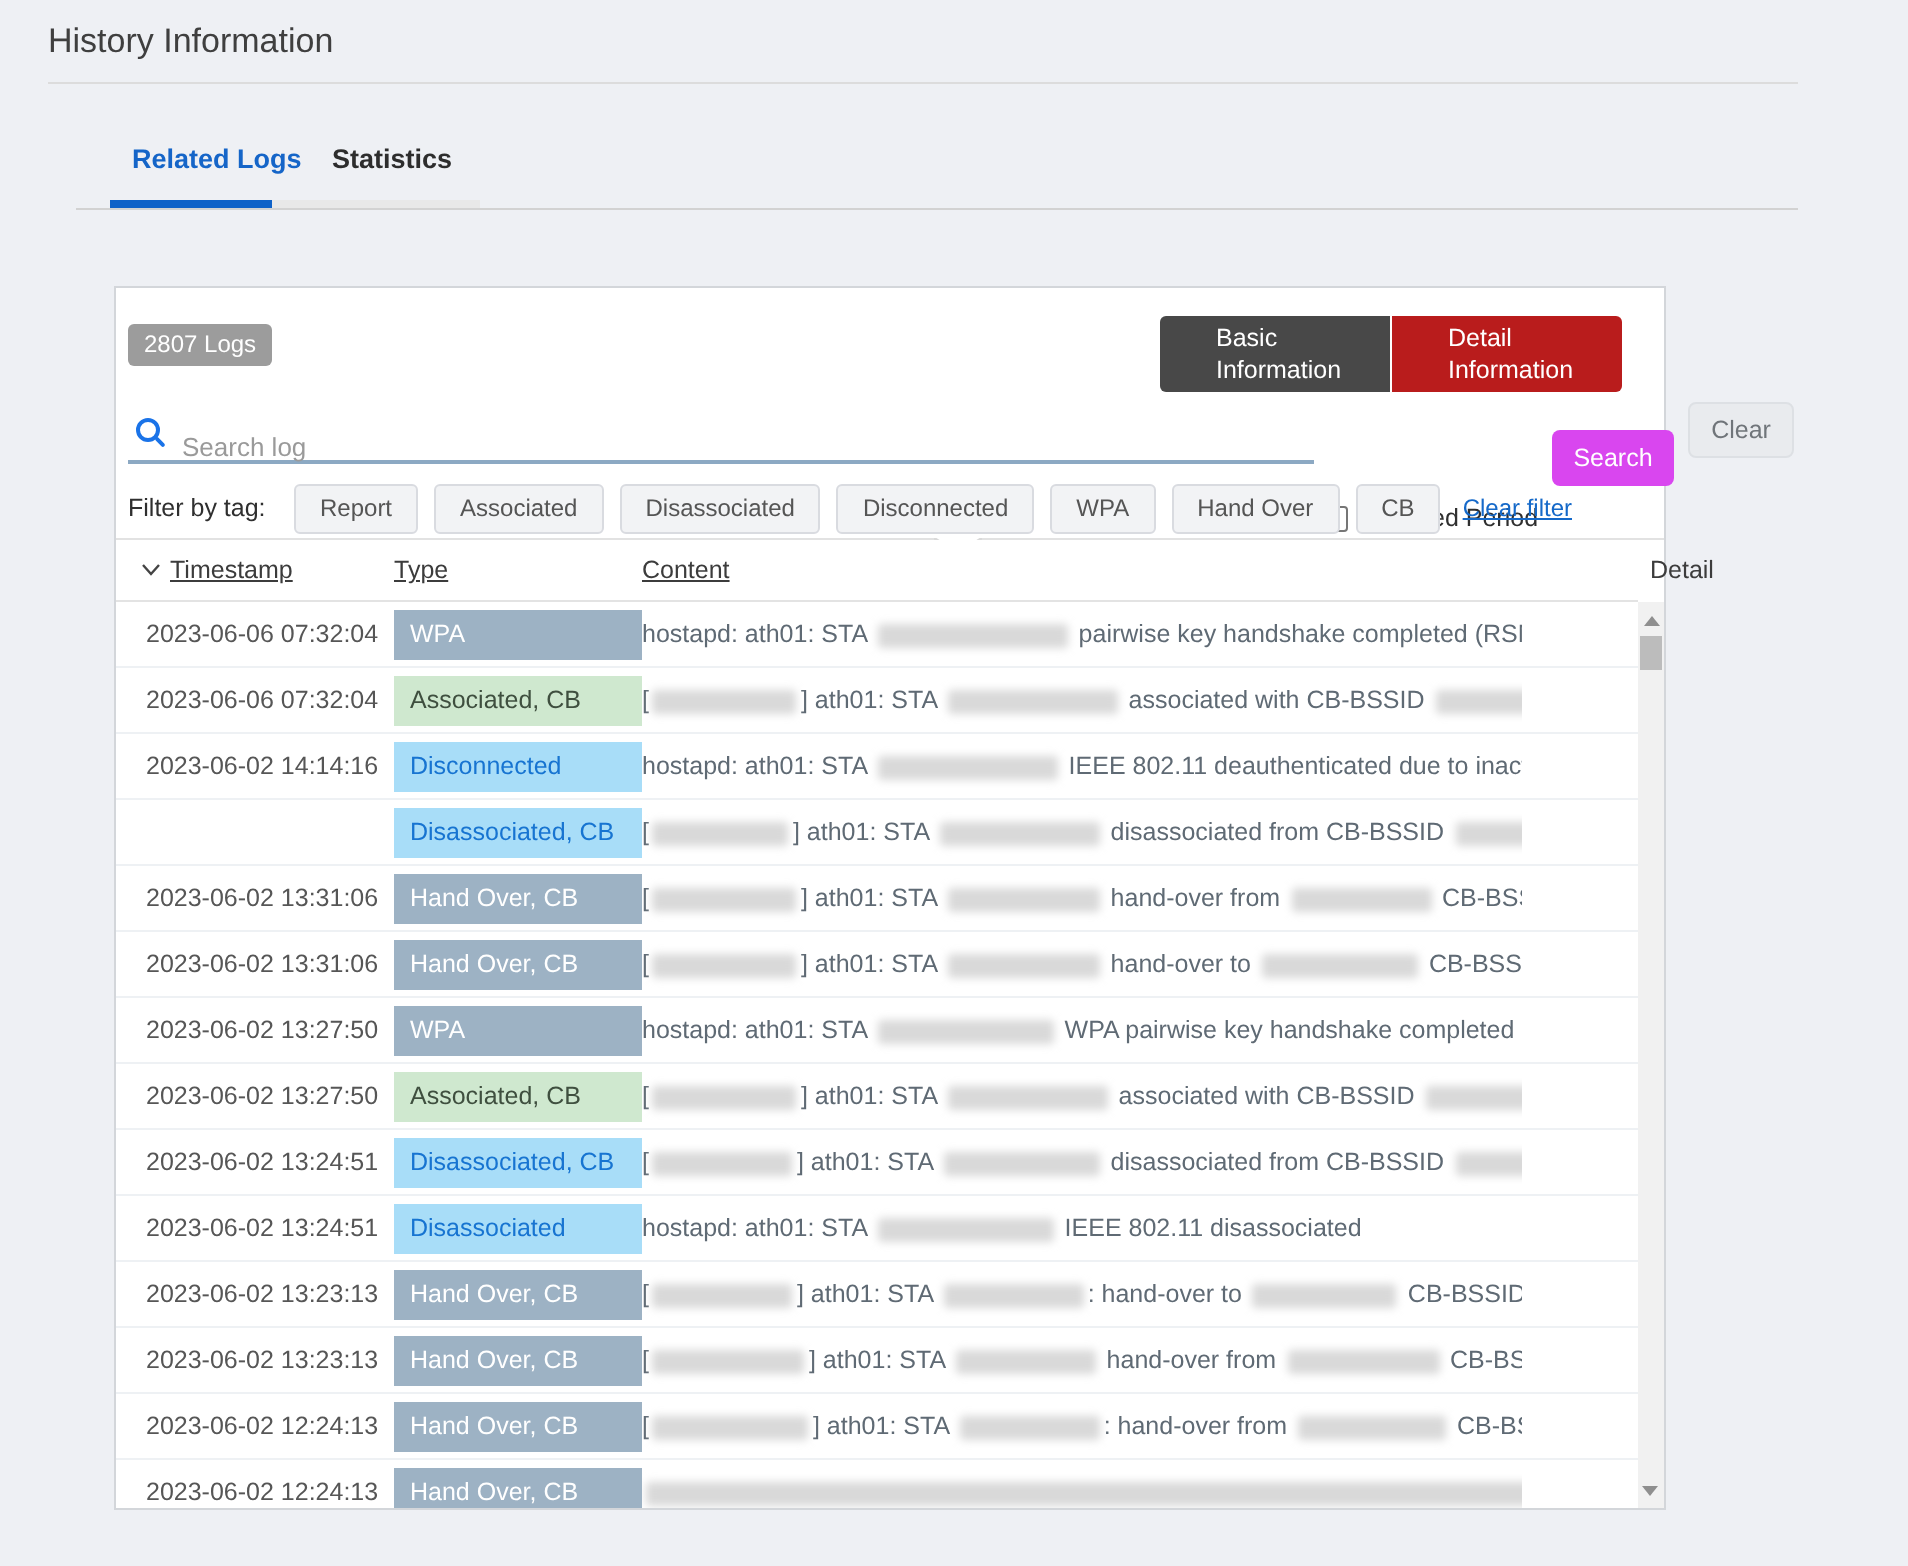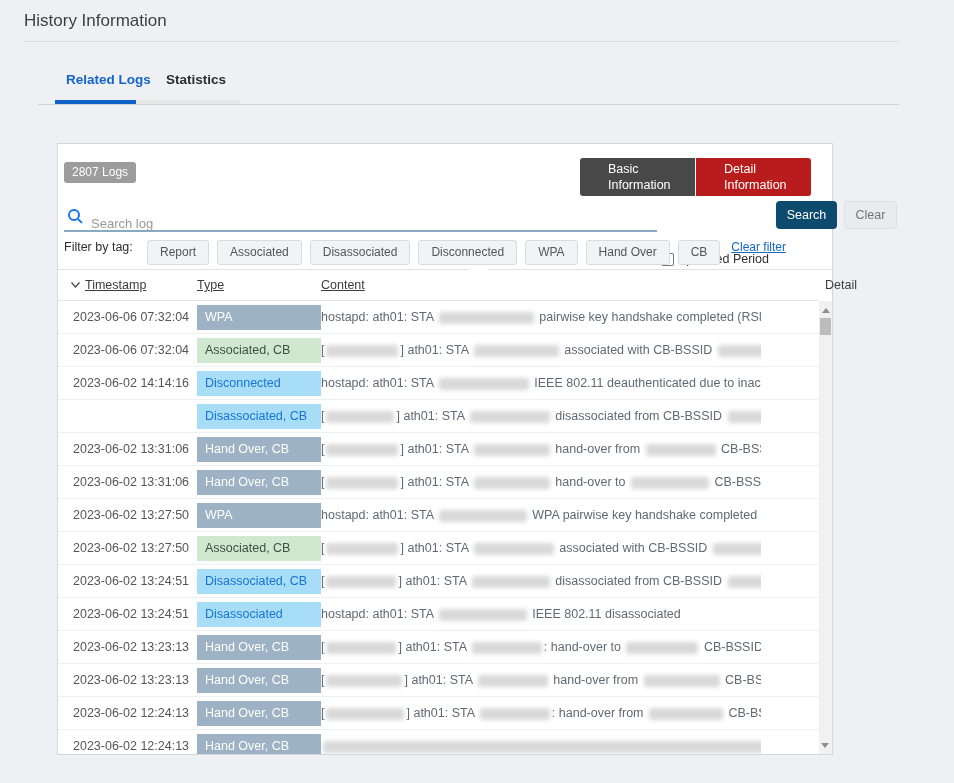--- a/index.html
+++ b/index.html
@@ -31,25 +31,25 @@
 
   
   .search-row { position:absolute; top:56px; left:6px; right:12px; height:36px; }
   .search-box { position:absolute; left:0; top:0; width:593px; height:32px; border-bottom:2px solid #8ca9c3; display:flex; align-items:center; }
   .search-icon { width:12px; height:12px; border:2px solid #1a73e8; border-radius:50%; position:relative; margin:0 11px 0 4px; flex:none; }
   .search-icon::after { content:''; position:absolute; width:6px; height:2px; background:#1a73e8; right:-5px; bottom:-3px; transform:rotate(45deg); border-radius:1px; }
   .search-input { border:none; outline:none; flex:1; font-size:13px; color:#333; font-family:inherit; background:transparent;margin-top:17px; }
   .search-input::placeholder { color:#9a9a9a; }
   .period { position:absolute; left:597px; top:8px; font-size:12.5px; color:#2f2f2f; display:flex; align-items:center; cursor:pointer;margin-top:44px; }
   .cb { width:13px; height:13px; border:1px solid #767676; background:#fff; display:inline-block; margin-right:4px; border-radius:2px; }
-  .btn-search { position:absolute; left:712px; top:1px; width:61px; height:28px; background:#0c4a6e; color:#fff; border:none; border-radius:4px; font-size:12.5px; cursor:pointer; font-family:inherit; }
+  .btn-search { position:absolute; left:712px; top:15px; width:61px; height:28px; background:#d946ef; color:#fff; border:none; border-radius:4px; font-size:12.5px; cursor:pointer; font-family:inherit; }
   .btn-clear { position:absolute; left:780px; top:1px; width:53px; height:28px; background:#e9ebee; color:#70757a; border:1px solid #dde0e4; border-radius:4px; font-size:12.5px; cursor:pointer; font-family:inherit; }
 
   
-  .filter-row { position:absolute; top:96px; left:6px; right:12px; height:28px; display:flex; align-items:flex-start; }
+  .filter-row { position:absolute; top:96px; left:6px; right:12px; height:28px; display:flex; align-items:center; }
   .filter-label { font-size:12.5px; color:#2f2f2f; width:83px; flex:none; }
   .chips { display:flex; gap:8px; align-items:center; }
   .chip { background:#f2f3f5; border:1px solid #d9dbe0; border-radius:3px; color:#555; font-size:12px; padding:4px 12px 5px; cursor:pointer; white-space:nowrap; }
   .clear-filter { color:#1569c9; font-size:12px; text-decoration:underline; margin-left:11px; cursor:pointer; }
 
   
   .panel-divider { position:absolute; top:125px; left:0; right:0; border-top:1px solid #e2e2e2; }
   .collapse-chevron { position:absolute; top:-1px; left:409px; }
 
   

